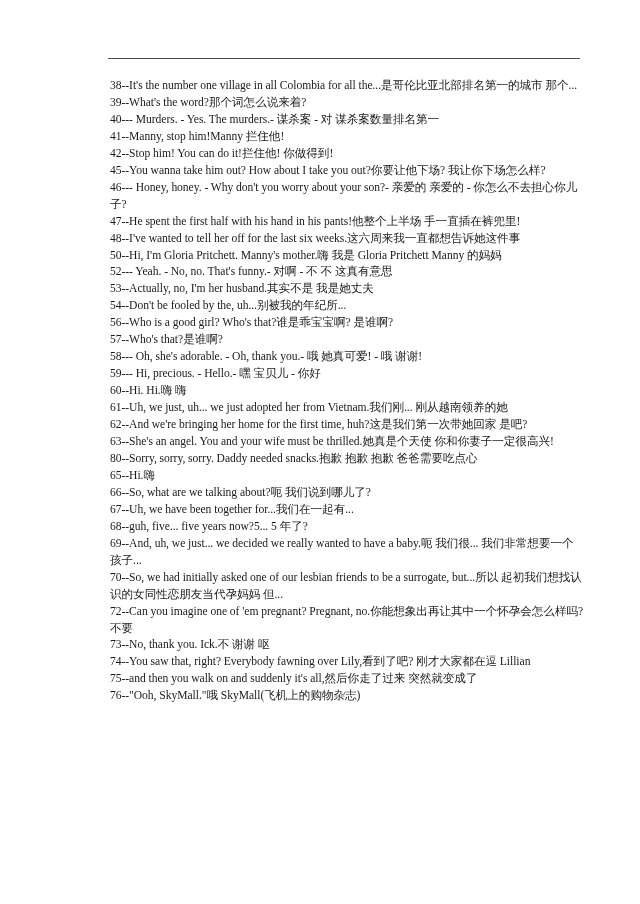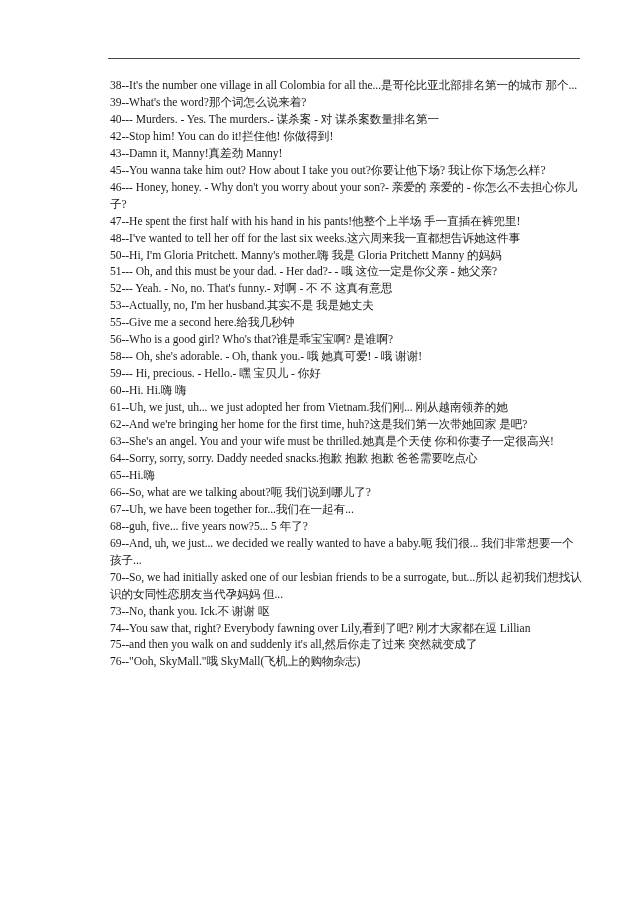--- a/index.html
+++ b/index.html
@@ -50,43 +50,44 @@
   </style>
 </head>
 <body>
 
 <div class="page">
   <div class="header-rule"></div>
   <div class="content">
     <p class="line">38--It's the number one village in all Colombia for all the...是哥伦比亚北部排名第一的城市  那个...</p>
     <p class="line">39--What's the word?那个词怎么说来着?</p>
     <p class="line">40--- Murders.    - Yes. The murders.-  谋杀案    -    对  谋杀案数量排名第一</p>
+    <p class="line">41--Manny, stop him!Manny  拦住他!</p>
     <p class="line">42--Stop him! You can do it!拦住他!  你做得到!</p>
-    <p class="line">43--Damn it, Manny!真差劲  Manny!</p>
     <p class="line">45--You wanna take him out? How about I take you out?你要让他下场?  我让你下场怎么样?</p>
     <p class="line">46--- Honey, honey.    - Why don't you worry about your son?-  亲爱的  亲爱的    -  你怎么不去担心你儿子?</p>
     <p class="line">47--He spent the first half with his hand in his pants!他整个上半场  手一直插在裤兜里!</p>
     <p class="line">48--I've wanted to tell her off for the last six weeks.这六周来我一直都想告诉她这件事</p>
     <p class="line">50--Hi, I'm Gloria Pritchett. Manny's mother.嗨  我是 Gloria Pritchett Manny 的妈妈</p>
-    <p class="line">51--- Oh, and this must be your dad.    - Her dad?- -  哦  这位一定是你父亲    -  她父亲?</p>
     <p class="line">52--- Yeah.    - No, no. That's funny.-  对啊    -  不  不  这真有意思</p>
     <p class="line">53--Actually, no, I'm her husband.其实不是  我是她丈夫</p>
-    <p class="line">55--Give me a second here.给我几秒钟</p>
+    <p class="line">54--Don't be fooled by the, uh...别被我的年纪所...</p>
     <p class="line">56--Who is a good girl? Who's that?谁是乖宝宝啊?  是谁啊?</p>
+    <p class="line">57--Who's that?是谁啊?</p>
     <p class="line">58--- Oh, she's adorable.    - Oh, thank you.-  哦  她真可爱!    -  哦  谢谢!</p>
     <p class="line">59--- Hi, precious.    - Hello.-  嘿  宝贝儿  -  你好</p>
     <p class="line">60--Hi. Hi.嗨  嗨</p>
     <p class="line">61--Uh, we just, uh... we just adopted her from Vietnam.我们刚...  刚从越南领养的她</p>
     <p class="line">62--And we're bringing her home for the first time, huh?这是我们第一次带她回家  是吧?</p>
     <p class="line">63--She's an angel. You and your wife must be thrilled.她真是个天使  你和你妻子一定很高兴!</p>
-    <p class="line">64--Sorry, sorry, sorry. Daddy needed snacks.抱歉  抱歉  抱歉  爸爸需要吃点心</p>
+    <p class="line">80--Sorry, sorry, sorry. Daddy needed snacks.抱歉  抱歉  抱歉  爸爸需要吃点心</p>
     <p class="line">65--Hi.嗨</p>
     <p class="line">66--So, what are we talking about?呃  我们说到哪儿了?</p>
     <p class="line">67--Uh, we have been together for...我们在一起有...</p>
     <p class="line">68--guh, five... five years now?5... 5 年了?</p>
     <p class="line">69--And, uh, we just... we decided we really wanted to have a baby.呃  我们很...  我们非常想要一个孩子...</p>
     <p class="line">70--So, we had initially asked one of our lesbian friends to be a surrogate, but...所以  起初我们想找认识的女同性恋朋友当代孕妈妈  但...</p>
+    <p class="line">72--Can you imagine one of 'em pregnant? Pregnant, no.你能想象出再让其中一个怀孕会怎么样吗?不要</p>
     <p class="line">73--No, thank you. Ick.不  谢谢  呕</p>
     <p class="line">74--You saw that, right? Everybody fawning over Lily,看到了吧?  刚才大家都在逗 Lillian</p>
     <p class="line">75--and then you walk on and suddenly it's all,然后你走了过来  突然就变成了</p>
     <p class="line">76--"Ooh, SkyMall."哦  SkyMall(飞机上的购物杂志)</p>
   </div>
 </div>
 
 </body></html>

